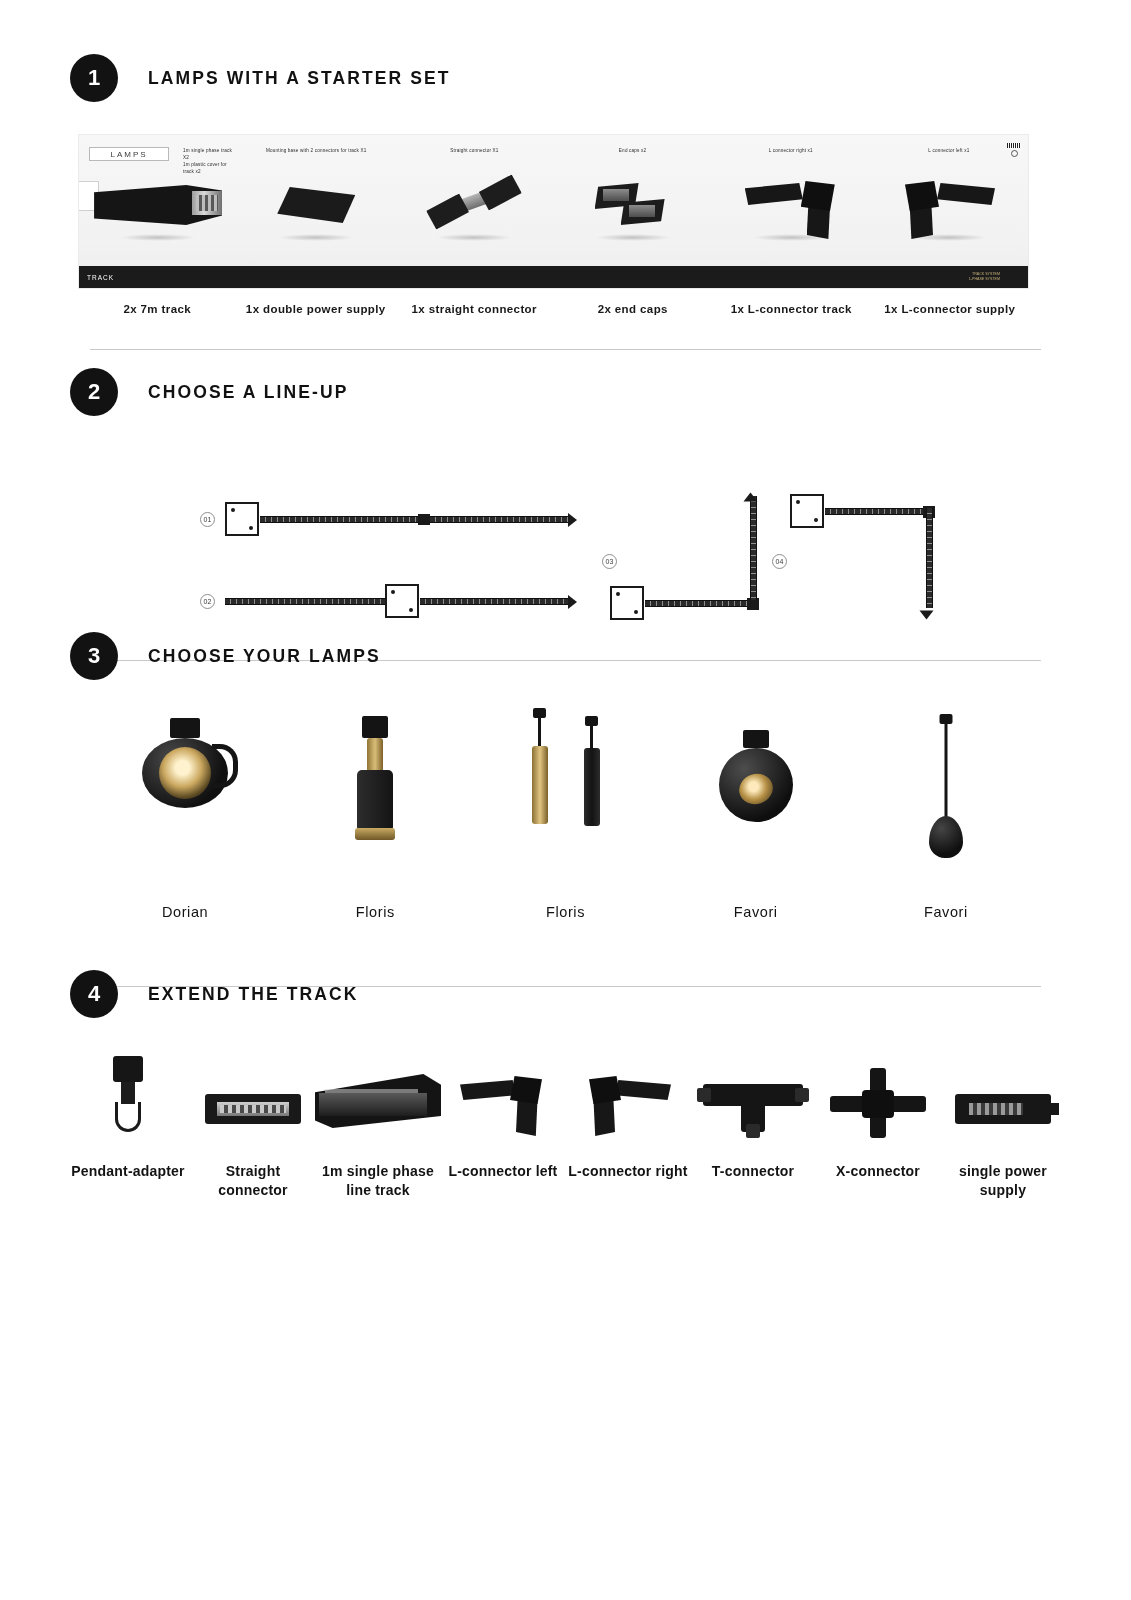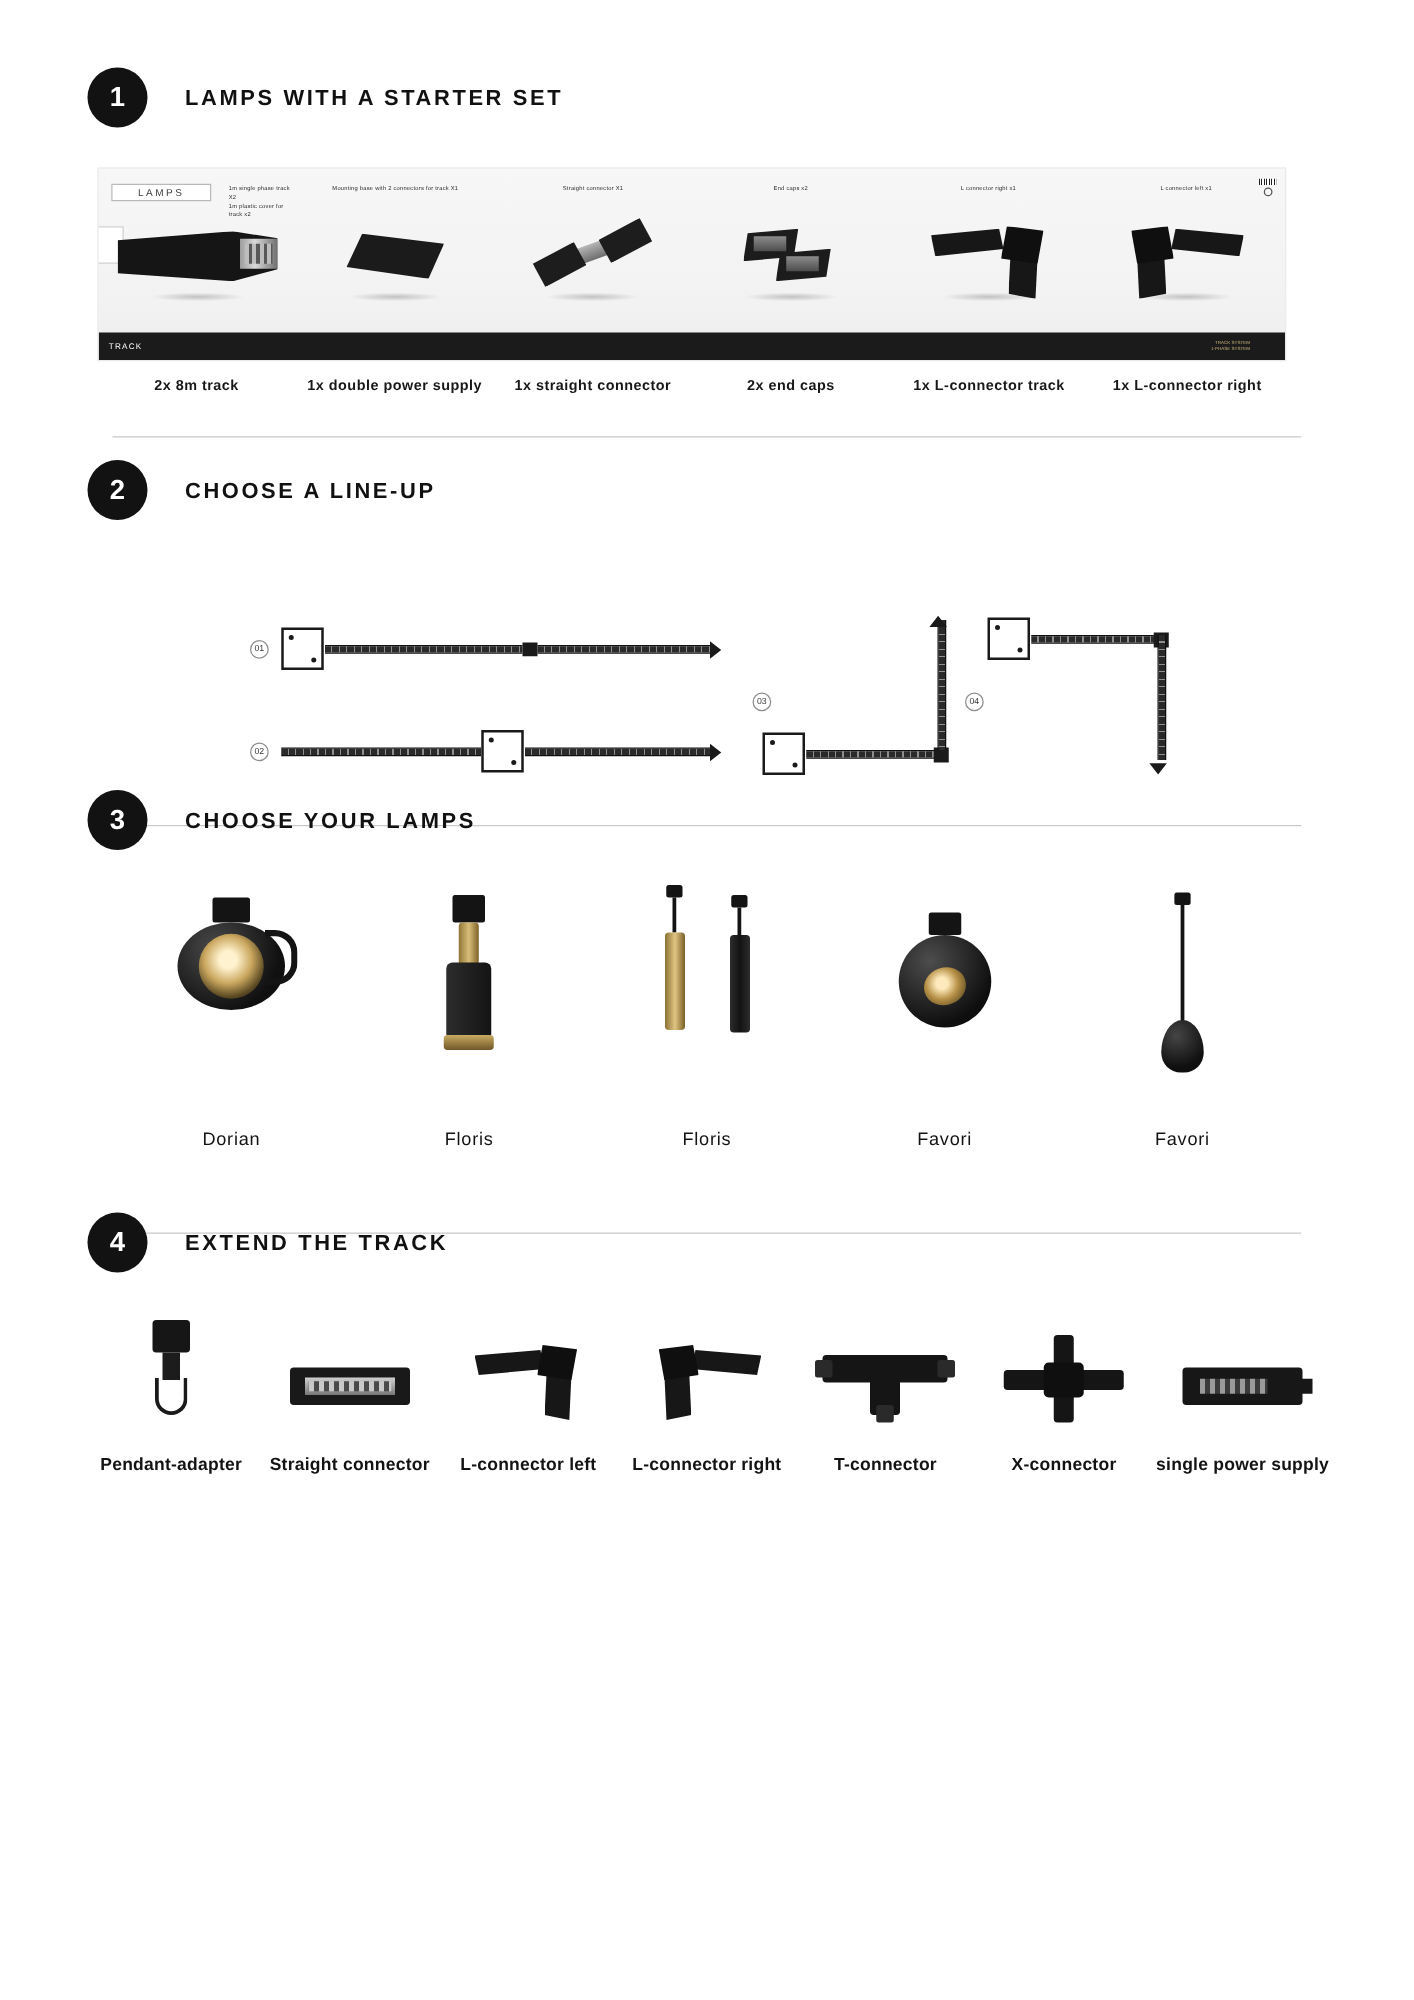--- a/index.html
+++ b/index.html
@@ -441,26 +441,26 @@
             <div class="tiny" style="white-space:pre-line;">TRACK SYSTEM
 1-PHASE SYSTEM</div>
             <div class="ylw">
                 <span>CE</span>
               </div>
           </div>
         </div>
       </div>
 
       <div class="starter-labels">
-        <div>2x 8m track</div>
+        <div>2x 7m track</div>
         <div>1x double power supply</div>
         <div>1x straight connector</div>
         <div>2x end caps</div>
         <div>1x L-connector track</div>
-        <div>1x L-connector right</div>
+        <div>1x L-connector supply</div>
       </div>
     </div>
 
     <div class="divider" style="margin-top:34px;"></div>
   </div>
 
   <div style="position:absolute; left:0; top:368px; width:1131px;">
     <div class="step-head">
       <div class="step-badge">2</div>
       <div class="step-title">CHOOSE A LINE-UP</div>
@@ -622,20 +622,32 @@
         <div class="stage">
           <div class="ct" style="top:50px;">
               <div class="sc2">
                 <div class="sil"></div>
               </div>
             </div>
         </div>
         <div class="name">Straight connector</div>
       </div>
 
+      <div class="ex">
+        <div class="stage">
+          <div class="ct" style="top:30px;">
+              <div class="trk">
+                <div class="top"></div>
+                <div class="face"></div>
+                <div class="gloss"></div>
+              </div>
+            </div>
+        </div>
+        <div class="name">1m single phase line track</div>
+      </div>
 
       <div class="ex">
         <div class="stage">
           <div class="ct" style="top:30px;">
               <div class="lc">
                 <div class="h"></div>
                 <div class="v"></div>
                 <div class="k"></div>
               </div>
             </div>

